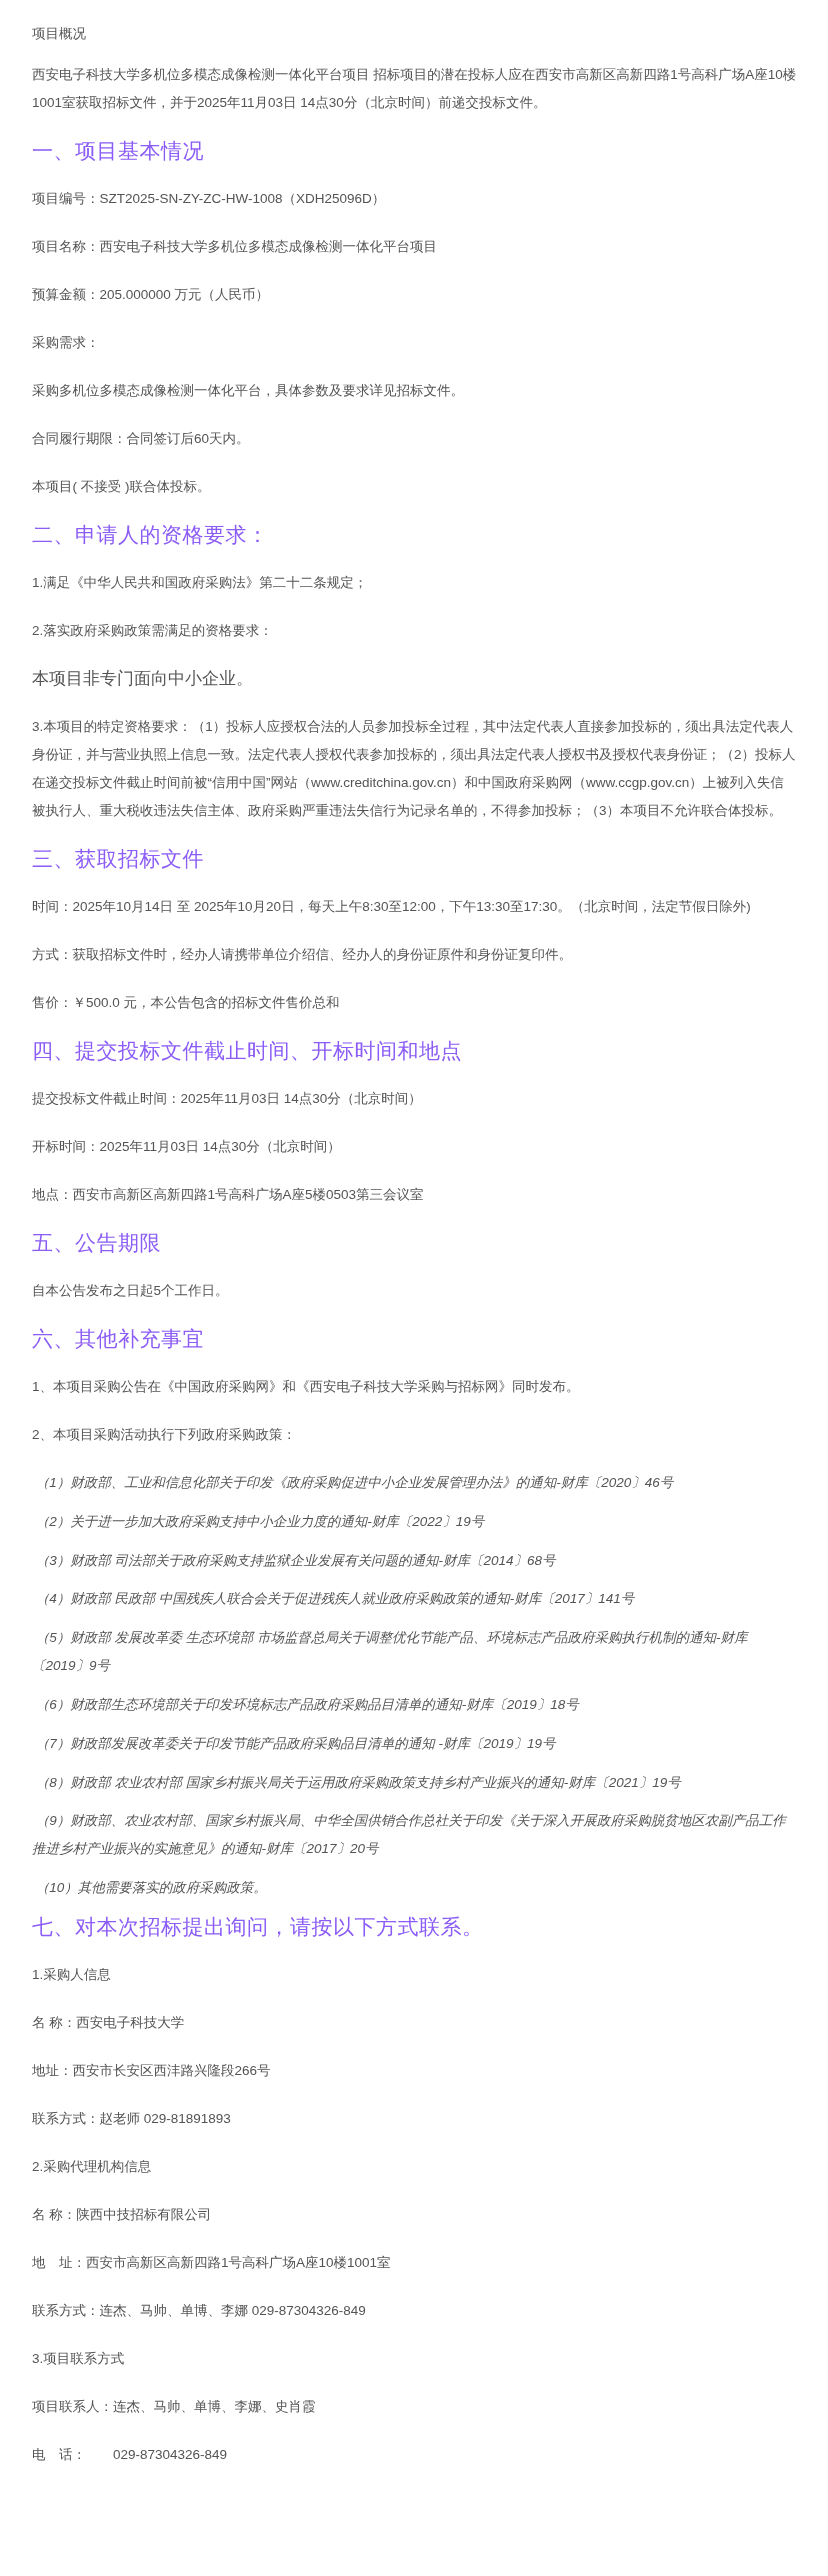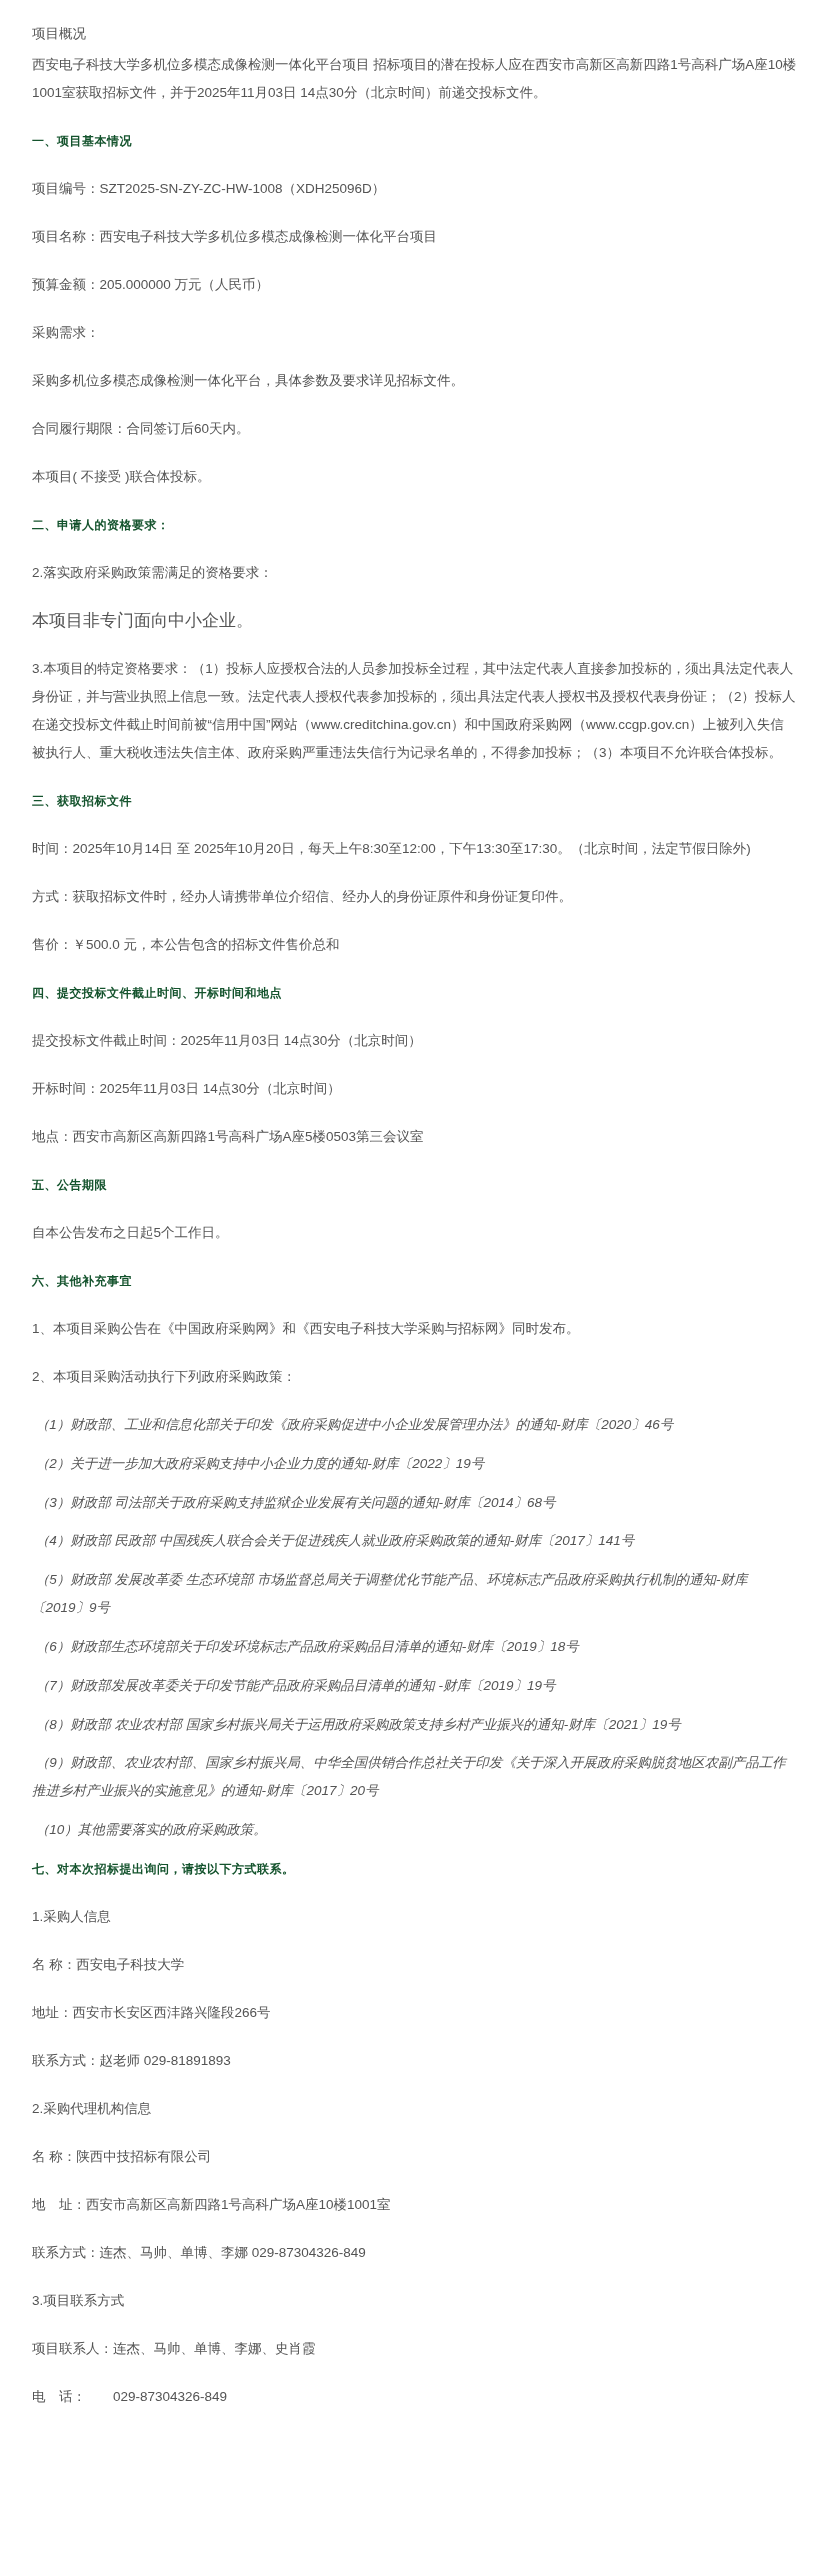--- a/index.html
+++ b/index.html
@@ -17,25 +17,25 @@
   }
   .doc { width: 100%; }
   .block {
     font-size: 13.5px;
     line-height: 28px;
     color: #545454;
     margin: 0 0 20px 0;
     white-space: pre-wrap;
     word-break: break-word;
   }
-  .block.title { margin-bottom: 3px; }
+  .block.title { margin-bottom: 13px; }
   .block.heading {
-    font-size: 12px;
-    font-weight: bold;
-    color: #14532d;
+    font-size: 21px;
+    font-weight: normal;
+    color: #8b5cf6;
     letter-spacing: 0.5px;
   }
   .block.small { font-size: 17px; }
   .block.item { margin-bottom: 10.8px; font-style: italic; }
 </style>
 </head>
 <body>
 
 <div class="page">
   <div class="doc">
@@ -43,20 +43,21 @@
       <div class="block para">西安电子科技大学多机位多模态成像检测一体化平台项目 招标项目的潜在投标人应在西安市高新区高新四路1号高科广场A座10楼1001室获取招标文件，并于2025年11月03日 14点30分（北京时间）前递交投标文件。</div>
       <div class="block heading">一、项目基本情况</div>
       <div class="block para">项目编号：SZT2025-SN-ZY-ZC-HW-1008（XDH25096D）</div>
       <div class="block para">项目名称：西安电子科技大学多机位多模态成像检测一体化平台项目</div>
       <div class="block para">预算金额：205.000000 万元（人民币）</div>
       <div class="block para">采购需求：</div>
       <div class="block para">采购多机位多模态成像检测一体化平台，具体参数及要求详见招标文件。</div>
       <div class="block para">合同履行期限：合同签订后60天内。</div>
       <div class="block para">本项目( 不接受 )联合体投标。</div>
       <div class="block heading">二、申请人的资格要求：</div>
+      <div class="block para">1.满足《中华人民共和国政府采购法》第二十二条规定；</div>
       <div class="block para">2.落实政府采购政策需满足的资格要求：</div>
       <div class="block small">本项目非专门面向中小企业。</div>
       <div class="block para">3.本项目的特定资格要求：（1）投标人应授权合法的人员参加投标全过程，其中法定代表人直接参加投标的，须出具法定代表人身份证，并与营业执照上信息一致。法定代表人授权代表参加投标的，须出具法定代表人授权书及授权代表身份证；（2）投标人在递交投标文件截止时间前被“信用中国”网站（www.creditchina.gov.cn）和中国政府采购网（www.ccgp.gov.cn）上被列入失信被执行人、重大税收违法失信主体、政府采购严重违法失信行为记录名单的，不得参加投标；（3）本项目不允许联合体投标。</div>
       <div class="block heading">三、获取招标文件</div>
       <div class="block para">时间：2025年10月14日 至 2025年10月20日，每天上午8:30至12:00，下午13:30至17:30。（北京时间，法定节假日除外)</div>
       <div class="block para">方式：获取招标文件时，经办人请携带单位介绍信、经办人的身份证原件和身份证复印件。</div>
       <div class="block para">售价：￥500.0 元，本公告包含的招标文件售价总和</div>
       <div class="block heading">四、提交投标文件截止时间、开标时间和地点</div>
       <div class="block para">提交投标文件截止时间：2025年11月03日 14点30分（北京时间）</div>
       <div class="block para">开标时间：2025年11月03日 14点30分（北京时间）</div>

